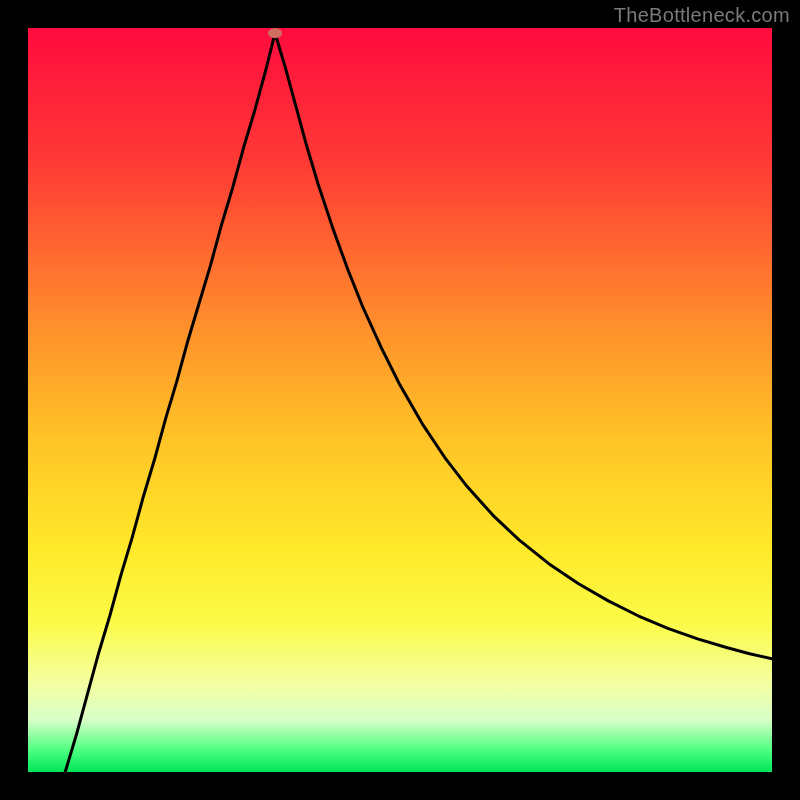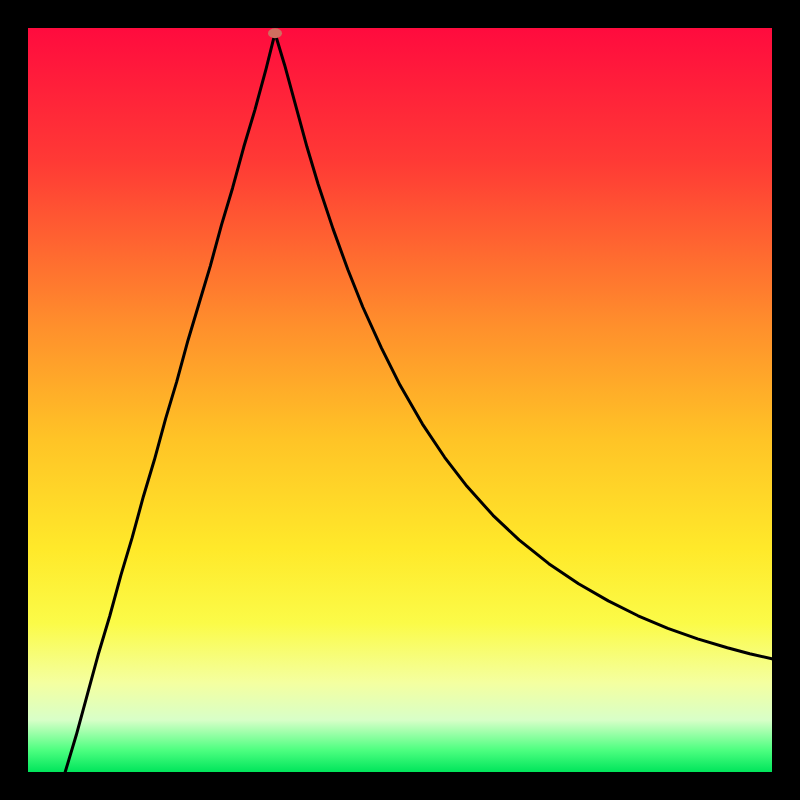--- a/index.html
+++ b/index.html
@@ -35,20 +35,21 @@
     top: 28px;
     width: 744px;
     height: 744px;
   }
   svg { display: block; }
 </style>
 </head>
 <body>
 
 <div class="frame">
+  <div class="watermark">TheBottleneck.com</div>
 
   <div class="plot">
     <svg id="chart-svg" viewBox="0 0 744 744" width="744" height="744">
       <defs>
         <linearGradient id="bg-grad" x1="0" y1="0" x2="0" y2="1">
             <stop offset="0%" stop-color="#ff0b3e"></stop>
             <stop offset="18%" stop-color="#ff3a35"></stop>
             <stop offset="40%" stop-color="#ff8f2c"></stop>
             <stop offset="55%" stop-color="#ffc326"></stop>
             <stop offset="70%" stop-color="#ffe92a"></stop>

